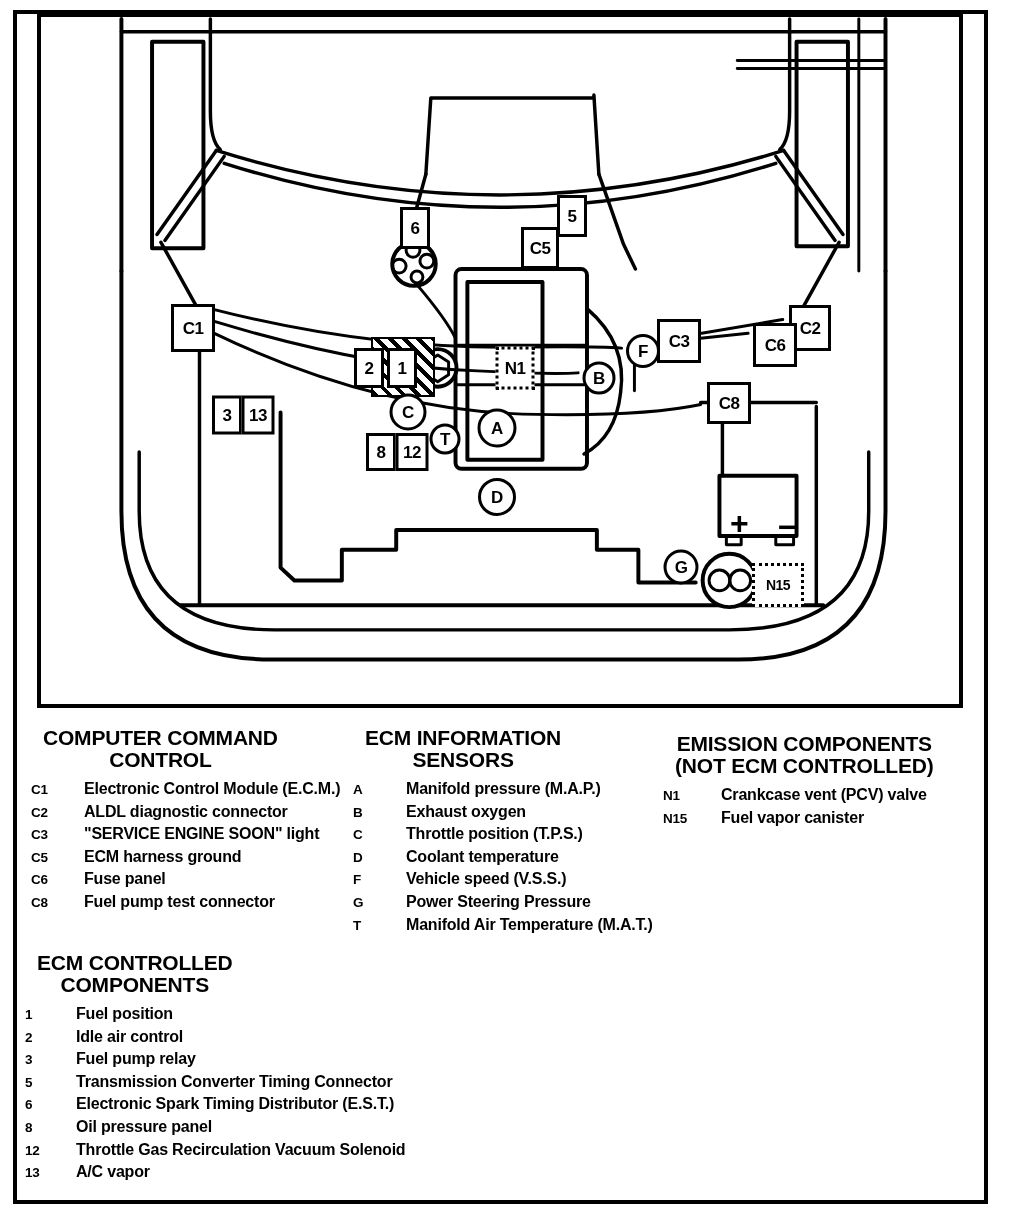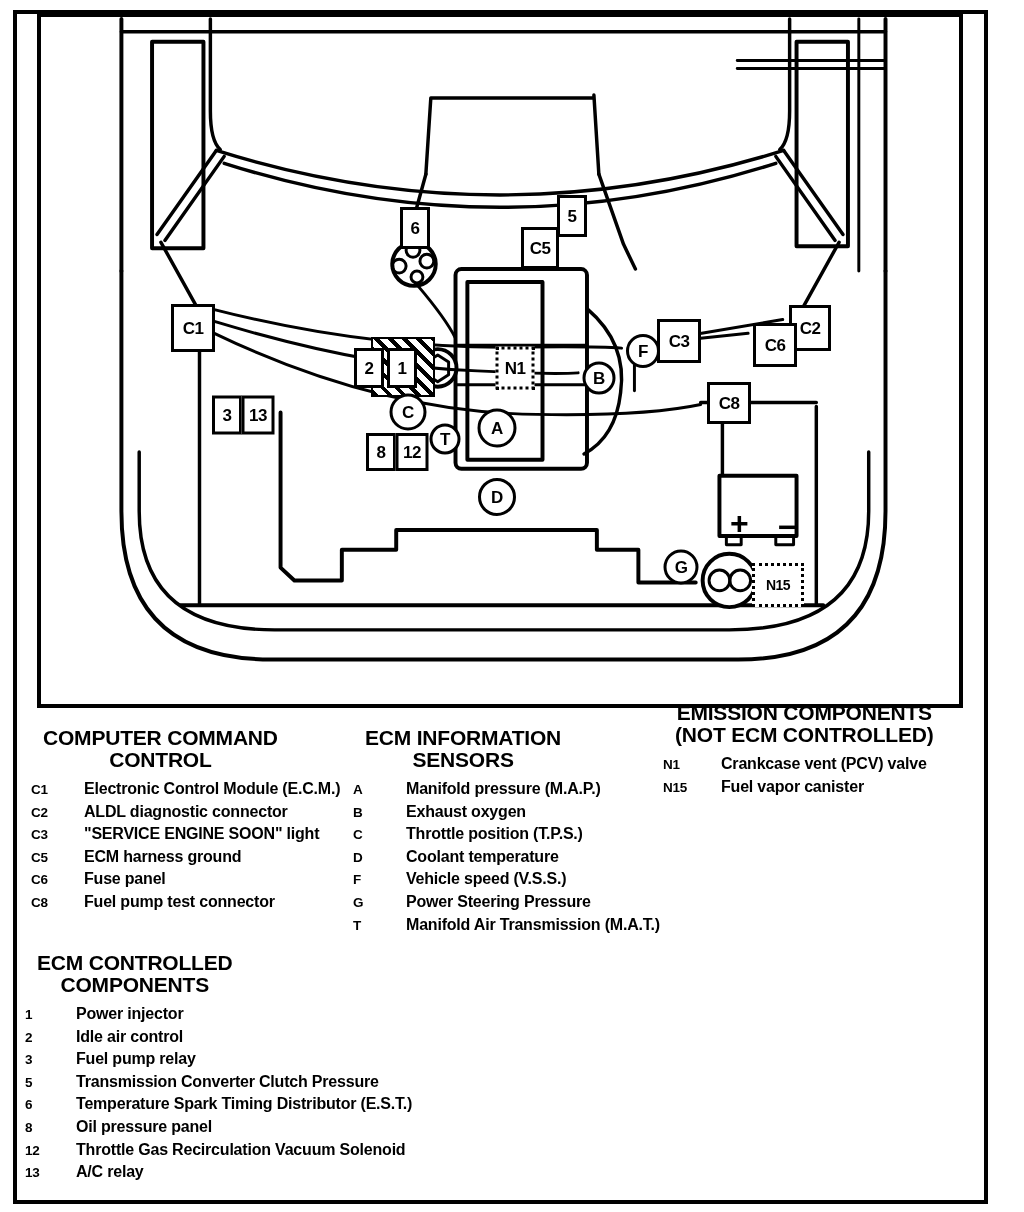--- a/index.html
+++ b/index.html
@@ -26,21 +26,21 @@
   .lg-head{display:flex;align-items:flex-start;text-align:center;}
   .lg-icon{flex:0 0 auto;margin-top:4px;box-sizing:border-box;background:#fff;}
   .lg-title{margin:0 0 0 12px;font-size:21px;font-weight:bold;letter-spacing:-0.2px;
             line-height:22px;white-space:pre-line;}
   .lg-items{margin-top:9px;}
   .lg-row{display:flex;align-items:baseline;height:22.6px;}
   .lg-code{flex:0 0 33px;font-size:13.5px;font-weight:bold;letter-spacing:-0.3px;}
   .lg-label{font-size:16px;font-weight:bold;letter-spacing:-0.2px;white-space:nowrap;padding-left:20px;}
   #legend-ccc{left:31px;top:727px;width:330px;}
   #legend-ecm-sensors{left:353px;top:727px;width:310px;}
-  #legend-emission{left:663px;top:702px;width:300px;}
+  #legend-emission{left:663px;top:733px;width:300px;}
   #legend-ecm-controlled{left:25px;top:952px;width:430px;}
   #legend-emission .lg-code{flex-basis:38px;}
   #legend-ecm-controlled .lg-code{flex-basis:31px;}
 </style>
 </head>
 <body>
 
 <div id="page">
   <div id="frame"></div>
 
@@ -209,21 +209,21 @@
         <div class="lg-row">
           <span class="lg-code">F</span>
           <span class="lg-label">Vehicle speed (V.S.S.)</span>
         </div>
         <div class="lg-row">
           <span class="lg-code">G</span>
           <span class="lg-label">Power Steering Pressure</span>
         </div>
         <div class="lg-row">
           <span class="lg-code">T</span>
-          <span class="lg-label">Manifold Air Transmission (M.A.T.)</span>
+          <span class="lg-label">Manifold Air Temperature (M.A.T.)</span>
         </div>
       </div>
   </section>
 
   <section class="legend" id="legend-emission">
     <div class="lg-head">
       <span class="lg-icon"></span>
       <h2 class="lg-title">EMISSION COMPONENTS
 (NOT ECM CONTROLLED)</h2>
     </div>
@@ -241,45 +241,45 @@
 
   <section class="legend" id="legend-ecm-controlled">
     <div class="lg-head">
       <span class="lg-icon"></span>
       <h2 class="lg-title">ECM CONTROLLED
 COMPONENTS</h2>
     </div>
     <div class="lg-items">
         <div class="lg-row">
           <span class="lg-code">1</span>
-          <span class="lg-label">Power injector</span>
+          <span class="lg-label">Fuel position</span>
         </div>
         <div class="lg-row">
           <span class="lg-code">2</span>
           <span class="lg-label">Idle air control</span>
         </div>
         <div class="lg-row">
           <span class="lg-code">3</span>
           <span class="lg-label">Fuel pump relay</span>
         </div>
         <div class="lg-row">
           <span class="lg-code">5</span>
-          <span class="lg-label">Transmission Converter Clutch Pressure</span>
+          <span class="lg-label">Transmission Converter Timing Connector</span>
         </div>
         <div class="lg-row">
           <span class="lg-code">6</span>
-          <span class="lg-label">Temperature Spark Timing Distributor (E.S.T.)</span>
+          <span class="lg-label">Electronic Spark Timing Distributor (E.S.T.)</span>
         </div>
         <div class="lg-row">
           <span class="lg-code">8</span>
           <span class="lg-label">Oil pressure panel</span>
         </div>
         <div class="lg-row">
           <span class="lg-code">12</span>
           <span class="lg-label">Throttle Gas Recirculation Vacuum Solenoid</span>
         </div>
         <div class="lg-row">
           <span class="lg-code">13</span>
-          <span class="lg-label">A/C relay</span>
+          <span class="lg-label">A/C vapor</span>
         </div>
       </div>
   </section>
 </div>
 
 </body></html>

